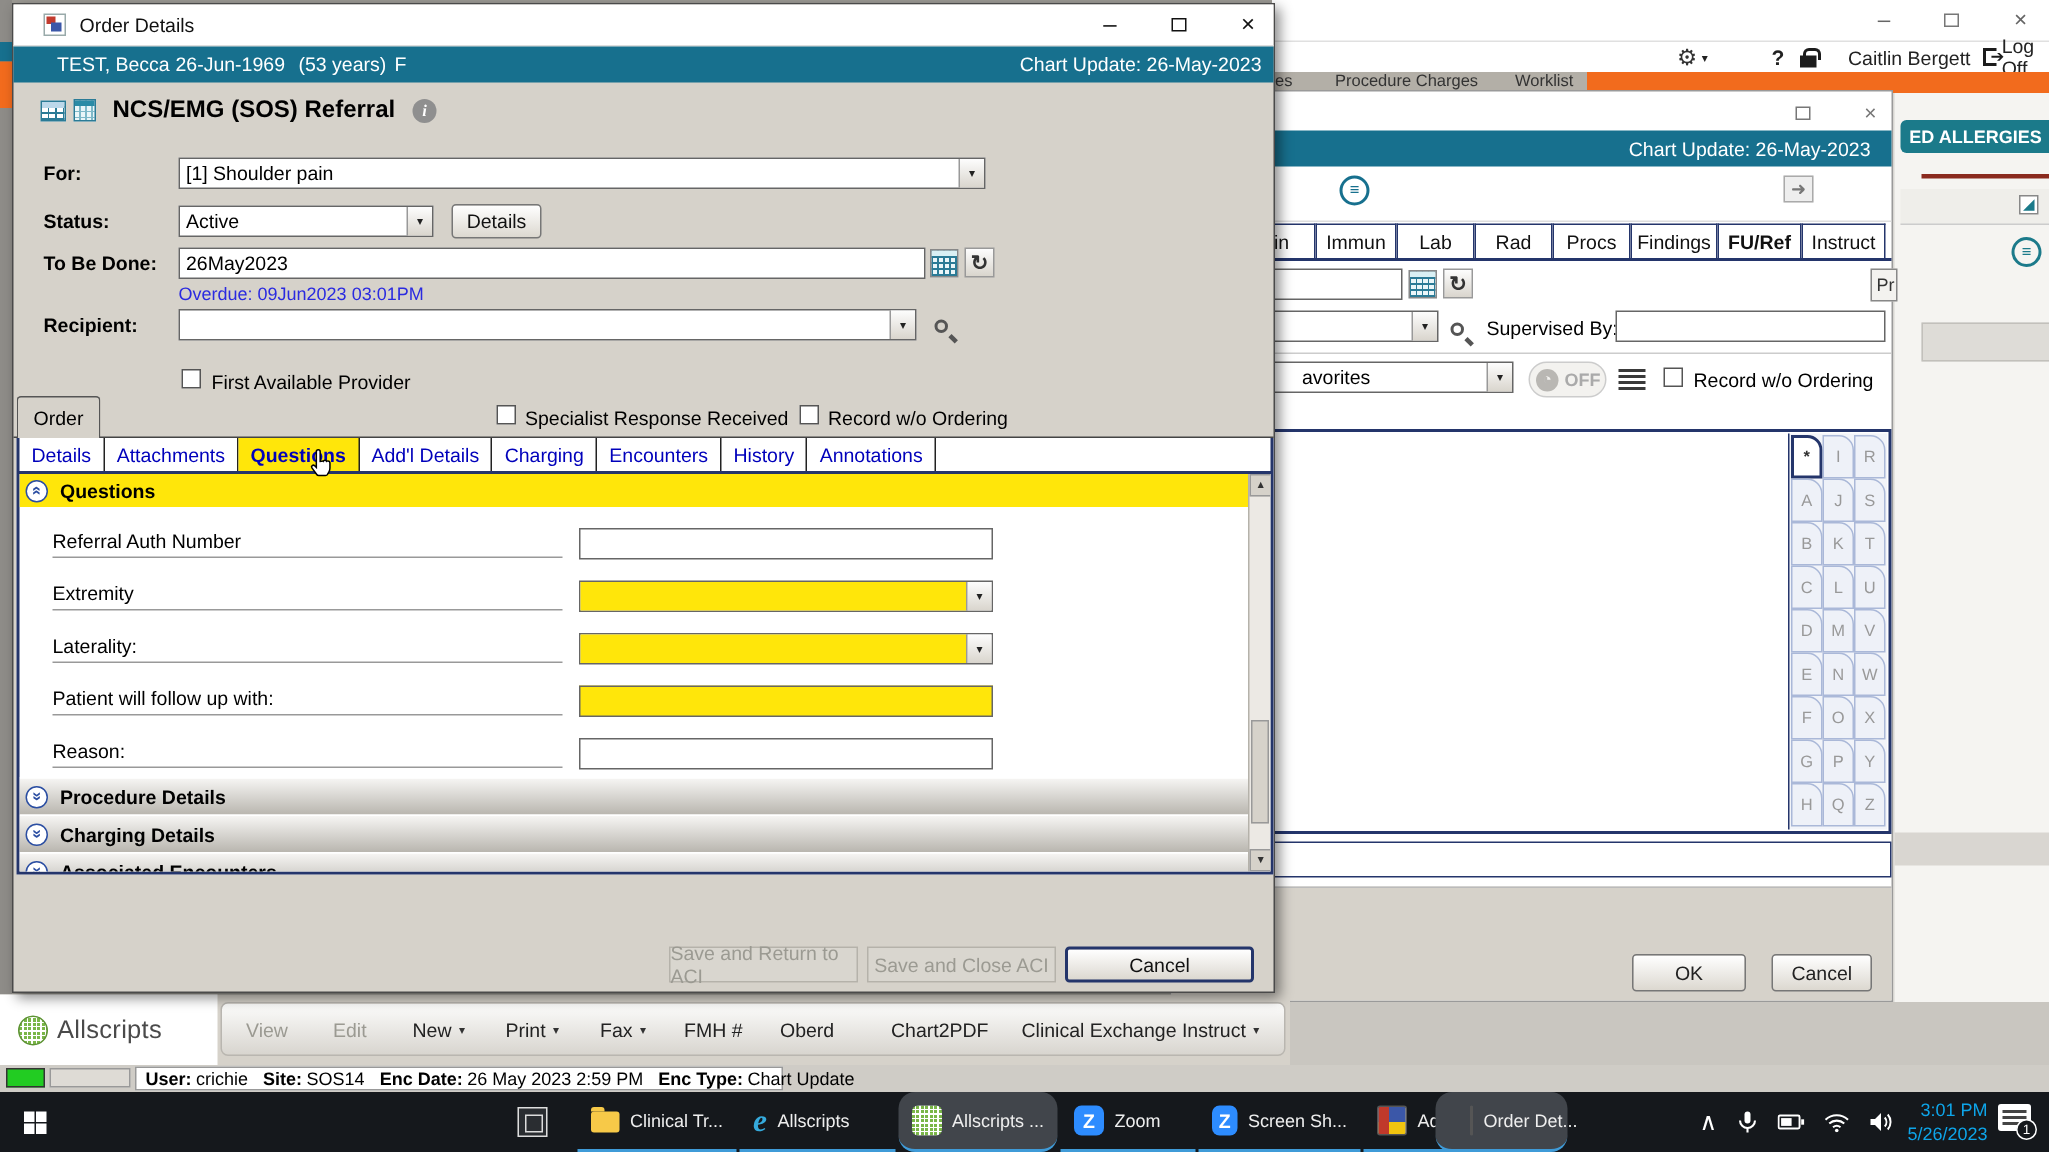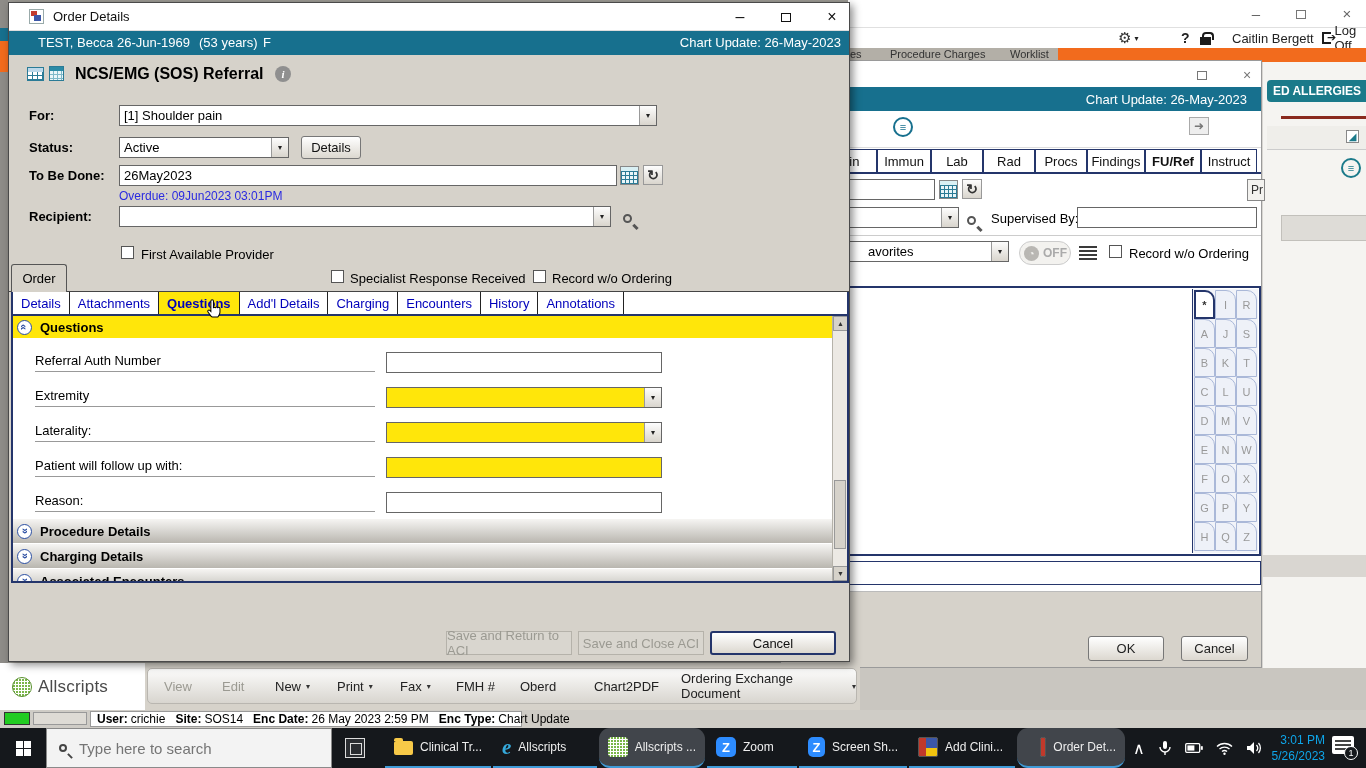--- a/index.html
+++ b/index.html
@@ -504,21 +504,21 @@
       <div class="menu-item" style="left:308px;">
           <span>FMH #</span>
         </div>
       <div class="menu-item" style="left:372px;">
           <span>Oberd</span>
         </div>
       <div class="menu-item" style="left:446px;">
           <span>Chart2PDF</span>
         </div>
       <div class="menu-item" style="left:533px;">
-          <span>Ordering Exchange Document</span>
+          <span>Clinical Exchange Instruct</span>
           <span class="mi-arw">▾</span>
         </div>
     </div>
   </div>
 
   <div class="statusbar">
     <div class="st-green"></div>
     <div class="st-empty"></div>
     <div class="st-text">
         <span class="it">
@@ -542,24 +542,20 @@
 
   <div class="taskbar">
     <div class="start">
       <span class="winlogo">
           <i></i>
           <i></i>
           <i></i>
           <i></i>
         </span>
     </div>
-    <div class="searchbox">
-      <span class="smag"></span>
-      <input placeholder="Type here to search" style="">
-    </div>
     <div class="taskview"></div>
 
     <div class="tapp" style="left:385px;width:106px;">
       <span class="folder-ic"></span>
         <span>Clinical Tr...</span>
     </div>
     <div class="tapp" style="left:493px;width:104px;">
       <span class="ie-ic">e</span>
         <span>Allscripts</span>
     </div>
@@ -572,21 +568,21 @@
         <span>Zoom</span>
     </div>
     <div class="tapp" style="left:799px;width:108px;">
       <span class="zm-ic">Z</span>
         <span>Screen Sh...</span>
     </div>
     <div class="tapp" style="left:909px;width:106px;">
       <span class="tw-ic"></span>
         <span>Add Clini...</span>
     </div>
-    <div class="tapp active" style="left:1017px;width:108px;padding-left:23px;">
+    <div class="tapp active" style="left:957px;width:88px;padding-left:23px;">
       <span class="tw-ic"></span>
         <span>Order Det...</span>
     </div>
 
     <div class="tray" style="left:1133px;">
       <span>∧</span>
       <svg width="14" height="16" viewBox="0 0 14 16">
           <rect x="5" y="1" width="4" height="8" rx="2" fill="#fff"></rect>
           <path d="M2 7a5 5 0 0 0 10 0" stroke="#fff" fill="none" stroke-width="1.4"></path>
           <line x1="7" y1="12" x2="7" y2="15" stroke="#fff" stroke-width="1.4"></line>

